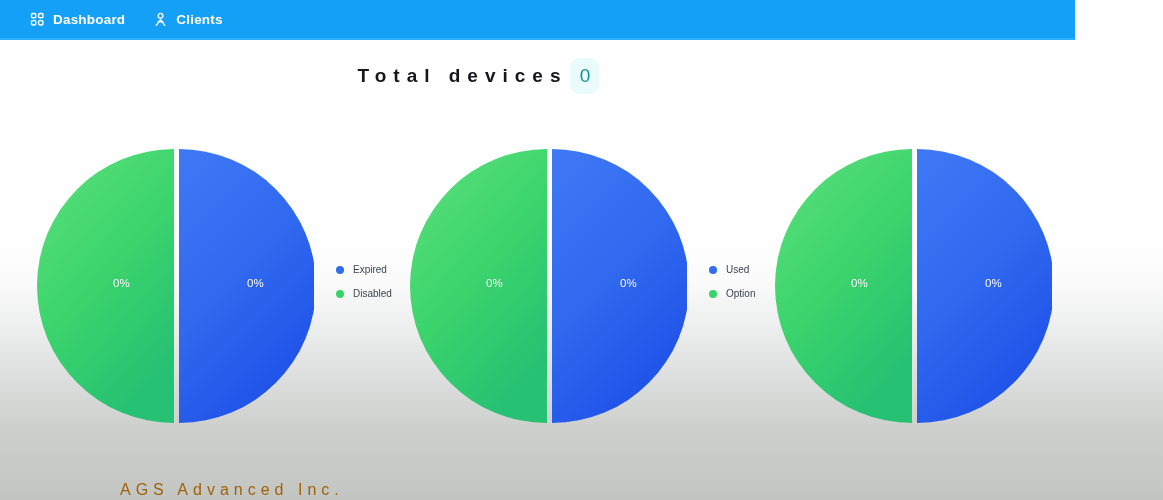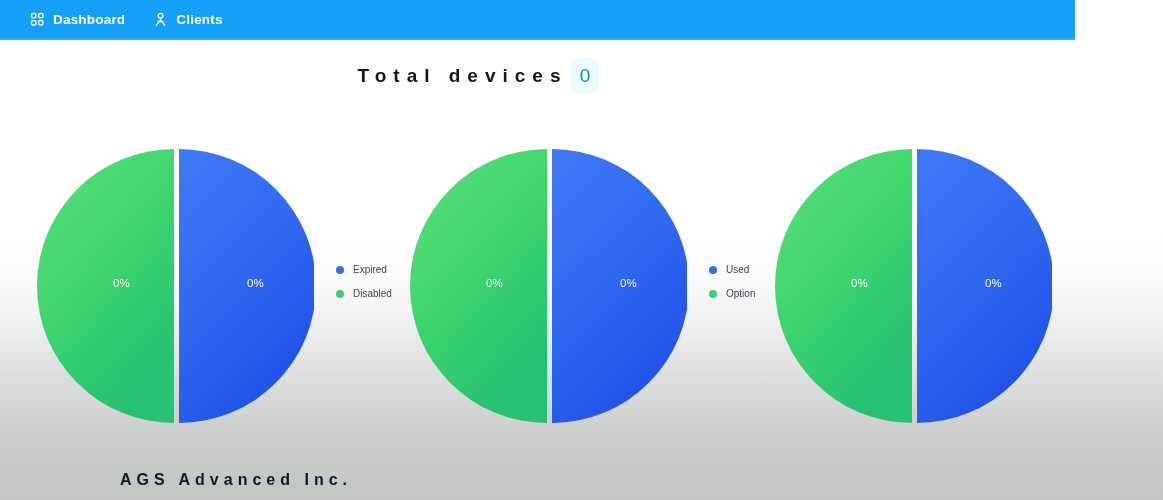--- a/index.html
+++ b/index.html
@@ -122,24 +122,24 @@
   }
   .legend-text {
     font-size:10px;
     color:#3d4450;
     white-space:nowrap;
   }
 
   
   #footer-brand {
     position:absolute;
-    left:120px; top:471px;
+    left:120px; top:481px;
     font-size:16px;
-    font-weight:bold;
-    color:#0f172a;
+    font-weight:normal;
+    color:#a16207;
     letter-spacing:5px;
     white-space:nowrap;
   }
 </style>
 </head>
 <body>
 
 <div id="topnav">
     <div class="nav-item">
       <span class="nav-icon">

